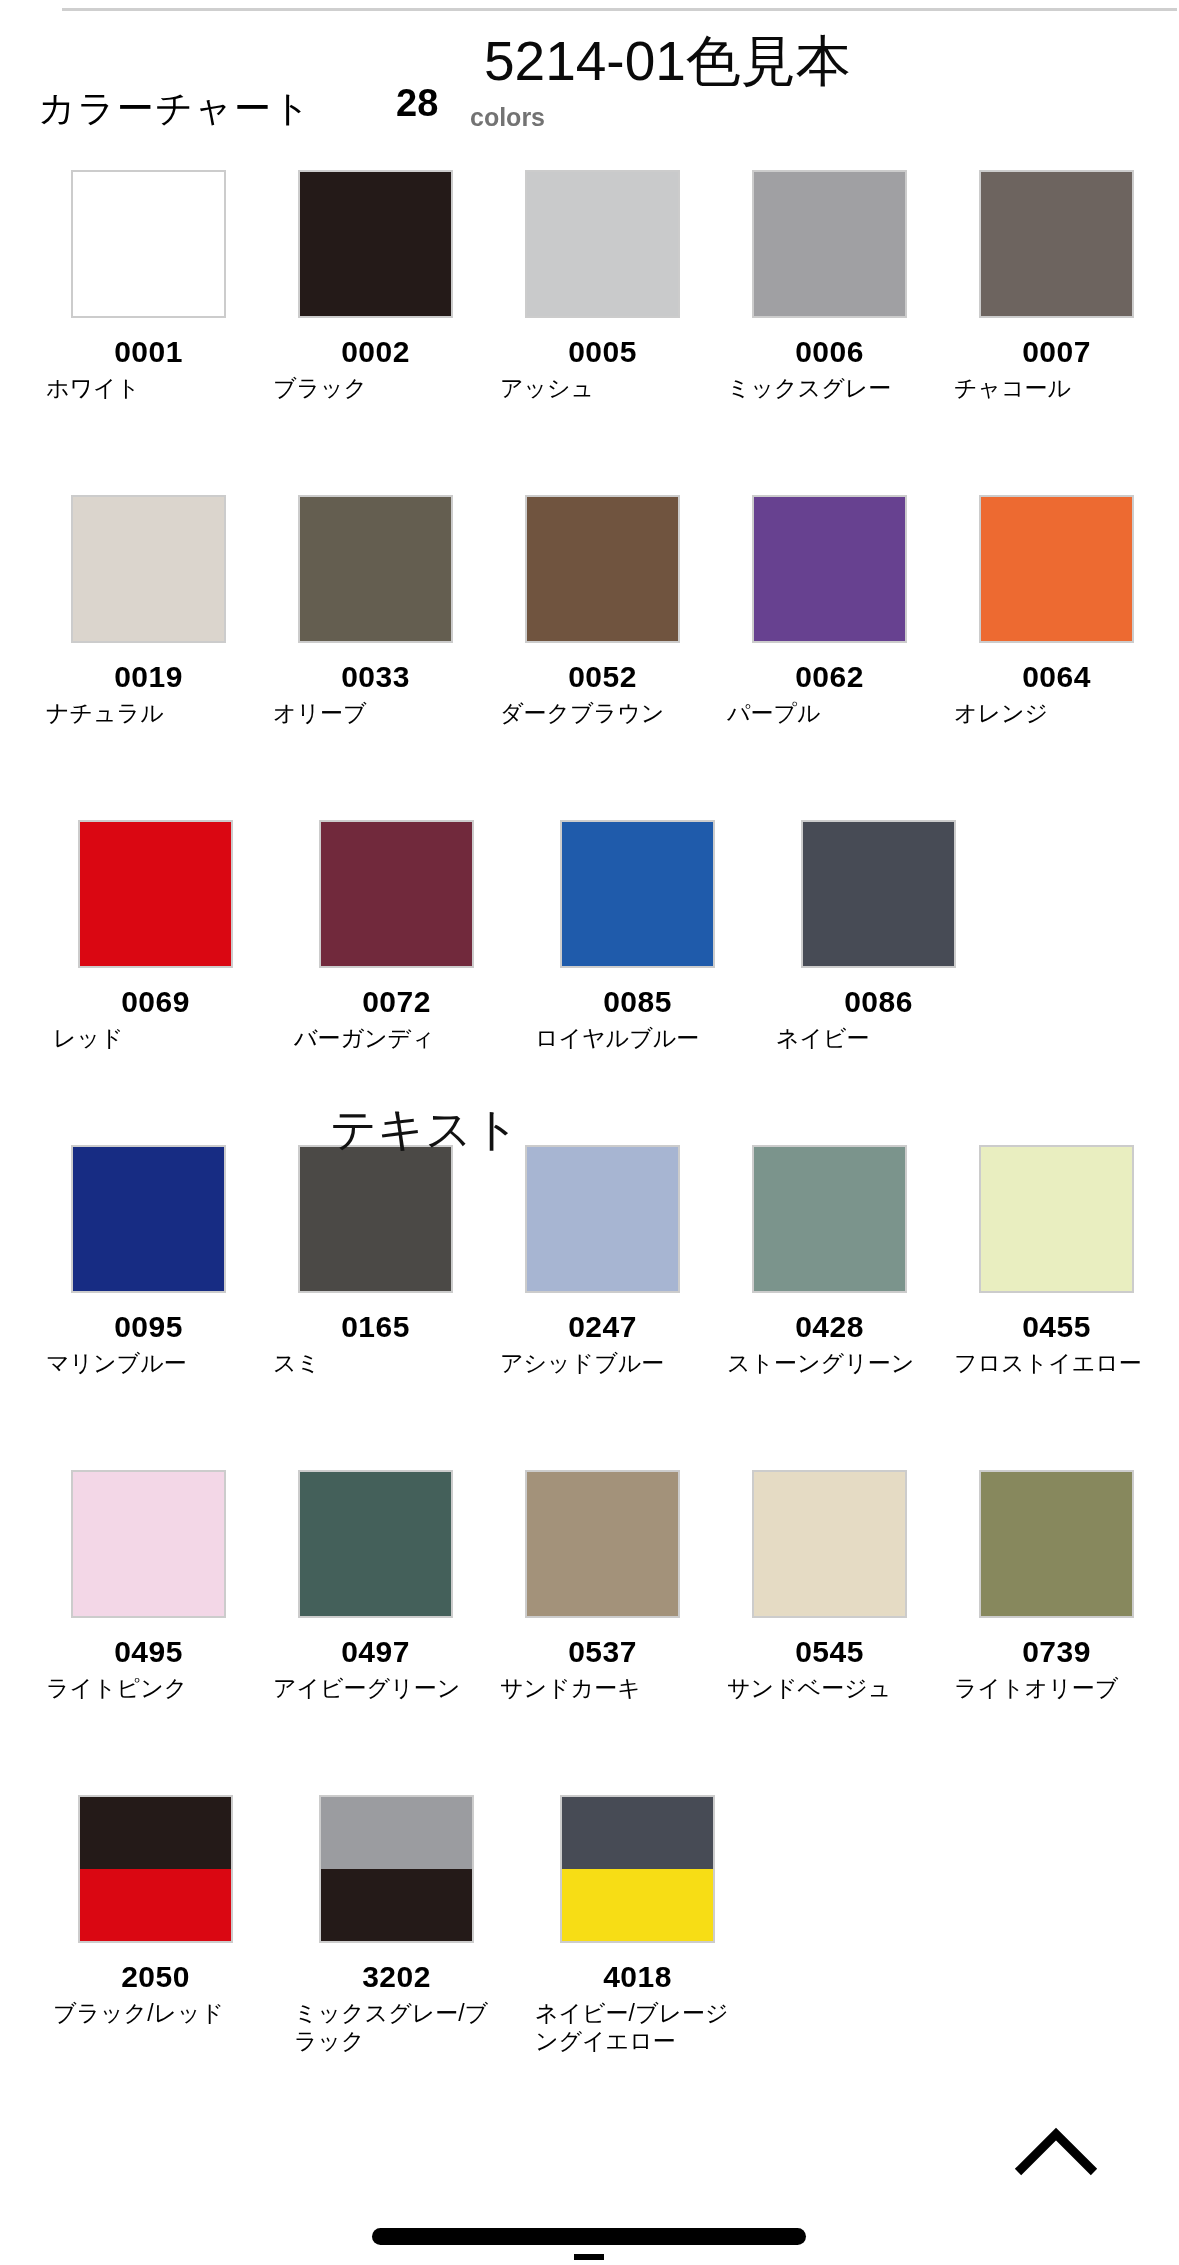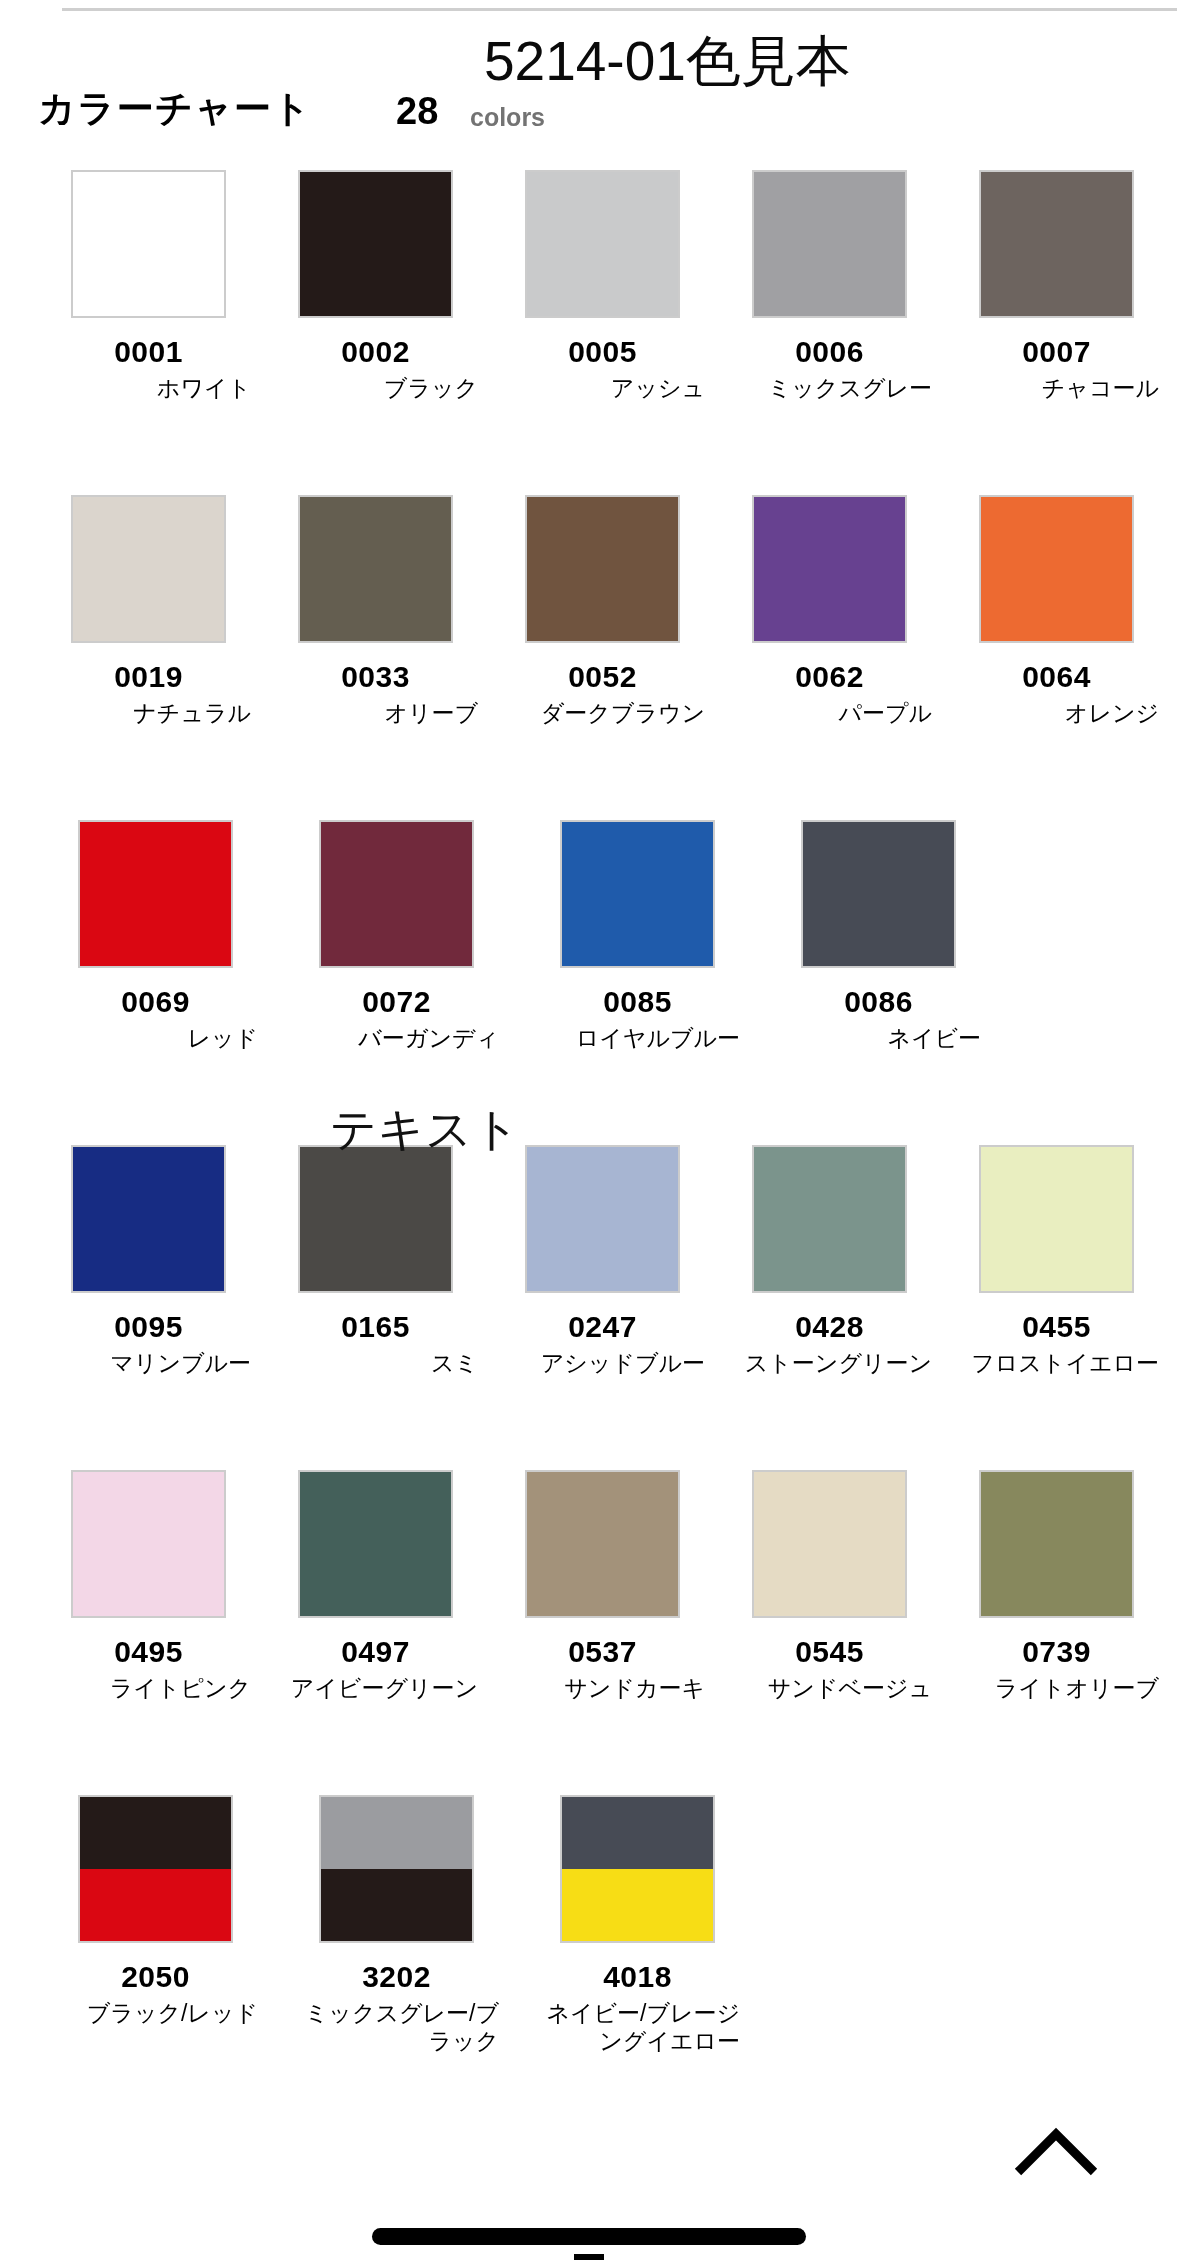--- a/index.html
+++ b/index.html
@@ -39,30 +39,30 @@
     position: absolute;
     top: 12px; left: 0;
     width: 1179px;
     height: 130px;
   }
   #chart-title {
     position: absolute;
     left: 38px;
     top: 78px;
     font-size: 37px;
-    font-weight: 700;
+    font-weight: 400;
     letter-spacing: 1.5px;
     color: #000;
     white-space: nowrap;
     line-height: 1;
   }
   #count-number {
     position: absolute;
     left: 396px;
-    top: 80px;
+    top: 72px;
     font-size: 38px;
     font-weight: 700;
     color: #000;
     line-height: 1;
   }
   #count-unit {
     position: absolute;
     left: 470px;
     top: 93px;
     font-size: 25px;
@@ -131,21 +131,21 @@
     color: #000;
     line-height: 1.05;
     text-align: center;
   }
   .swatch-name {
     margin-top: 6px;
     font-size: 23px;
     font-weight: 400;
     color: #000;
     line-height: 1.25;
-    text-align: right;
+    text-align: left;
     width: 205px;
     word-break: break-all;
   }
 
   
   #overlay-text {
     position: absolute;
     left: 330px;
     top: 1106px;
     font-size: 46px;

